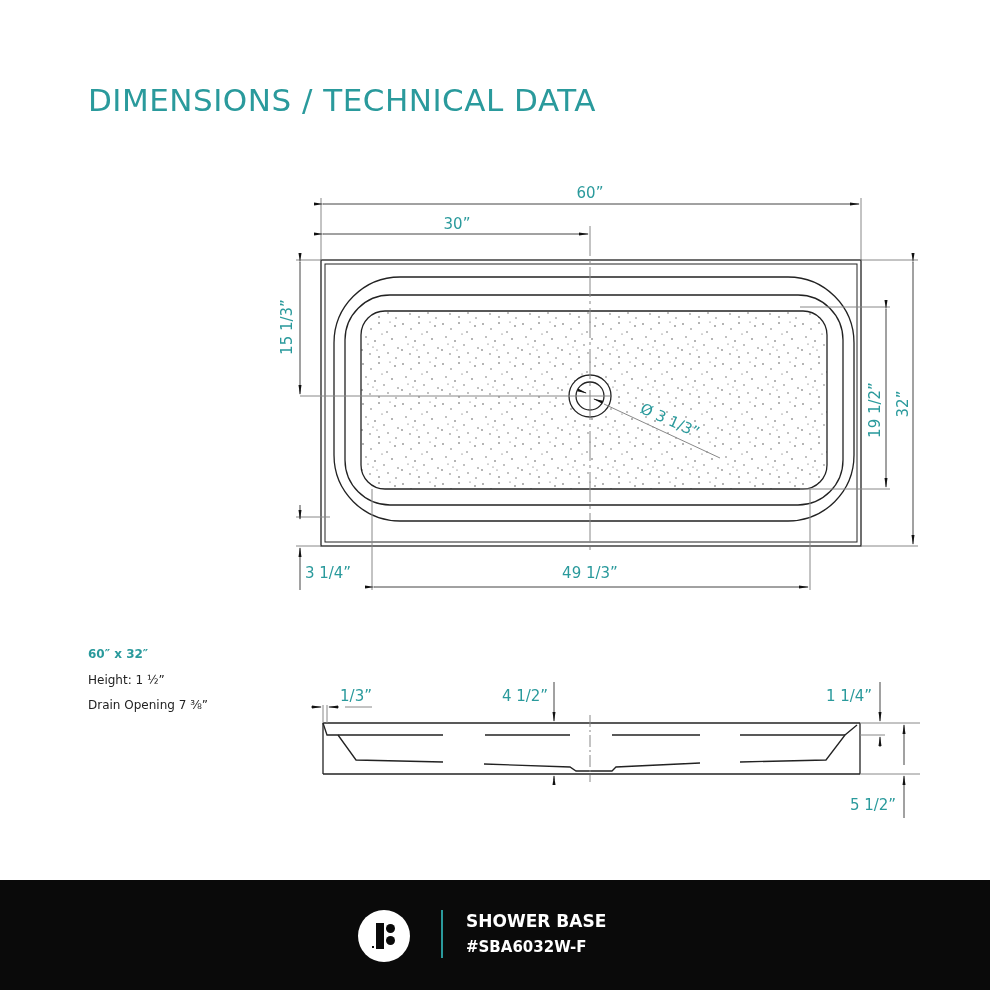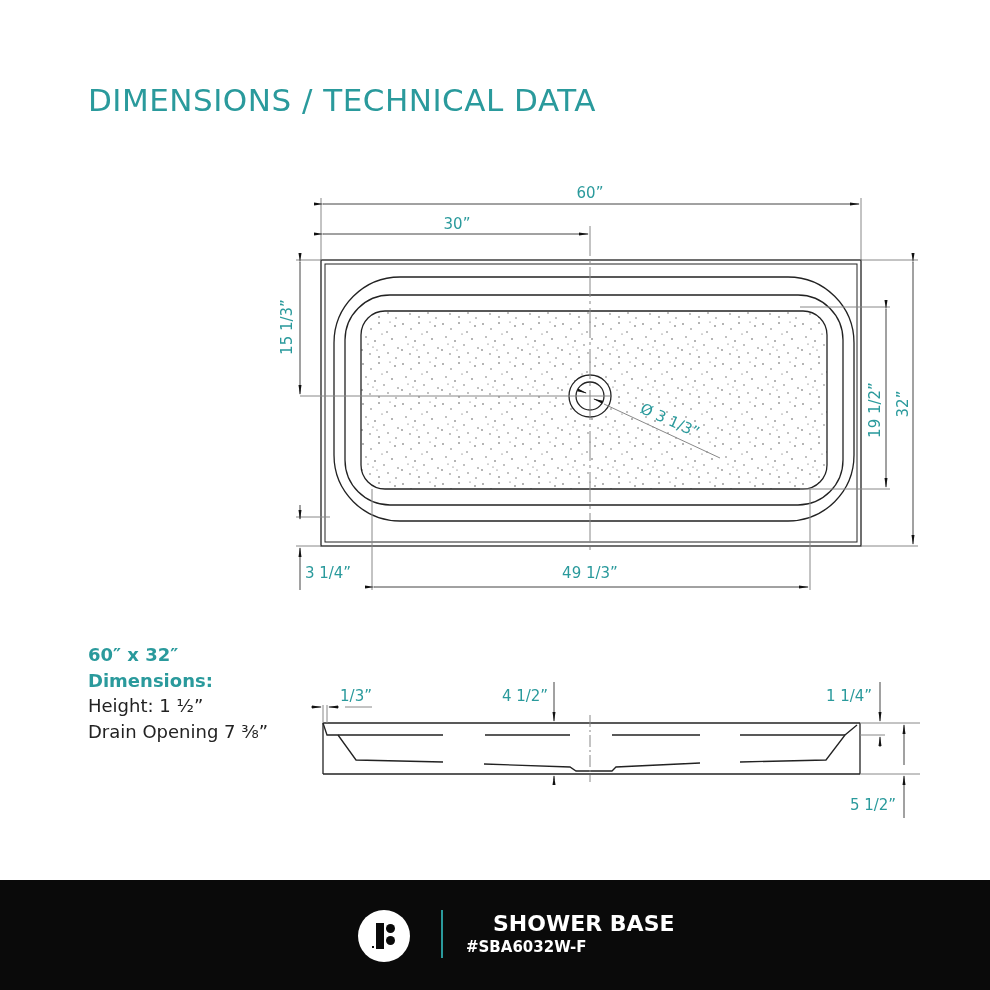--- a/index.html
+++ b/index.html
@@ -2,32 +2,32 @@
 <html><head>
 <meta charset="utf-8">
 <style>
   html, body { margin:0; padding:0; }
   body { width:990px; height:990px; background:#ffffff; position:relative; overflow:hidden;
          font-family:"Liberation Sans", sans-serif; }
   .title { position:absolute; left:88px; top:76px; font-size:31px; font-weight:400; letter-spacing:0.5px;
            color:#2a9a9c; font-family:"DejaVu Sans", sans-serif; white-space:nowrap;margin-top:6px; }
   svg.drawing { position:absolute; left:0; top:0; }
   .dimtxt { fill:#2a9a9c; font-family:"DejaVu Sans", sans-serif; font-size:15px; }
-  .specs { position:absolute; left:88px; top:642px; font-family:"DejaVu Sans", sans-serif; font-size:18px;
+  .specs { position:absolute; left:88px; top:642px; font-family:"DejaVu Sans", sans-serif; font-size:12px;
            line-height:25.5px; color:#222; }
   .specs .teal { color:#2a9a9c; font-weight:bold; }
   .footer { position:absolute; left:0; top:880px; width:990px; height:110px; background:#0a0a0a; }
   .logo { position:absolute; left:358px; top:910px; width:52px; height:52px; border-radius:50%; background:#fff; }
   .logo .bar { position:absolute; left:18px; top:13px; width:8px; height:26px; background:#0a0a0a; }
   .logo .dot1 { position:absolute; left:28px; top:14px; width:9px; height:9px; border-radius:50%; background:#0a0a0a; }
   .logo .dot2 { position:absolute; left:28px; top:26px; width:9px; height:9px; border-radius:50%; background:#0a0a0a; }
   .logo .mini { position:absolute; left:14px; top:36px; width:2px; height:2px; background:#0a0a0a; }
   .divider { position:absolute; left:441px; top:910px; width:2px; height:48px; background:#2a9a9c; }
-  .prod-name { position:absolute; left:466px; top:911px; color:#fff; font-size:22px; font-weight:bold;
-               font-family:"DejaVu Sans", sans-serif; letter-spacing:0px;margin-left:27px; }
+  .prod-name { position:absolute; left:466px; top:911px; color:#fff; font-size:17px; font-weight:bold;
+               font-family:"DejaVu Sans", sans-serif; letter-spacing:0px; }
   .prod-sku { position:absolute; left:466px; top:938px; color:#fff; font-size:15px; font-weight:bold;
               font-family:"DejaVu Sans", sans-serif;text-align:center; }
 </style>
 </head>
 <body>
 
 <div class="title">DIMENSIONS / TECHNICAL DATA</div>
 
 <svg class="drawing" width="990" height="880" viewBox="0 0 990 880">
   <defs>
@@ -144,21 +144,20 @@
     <line x1="904" y1="740" x2="904" y2="765"></line>
   </g>
   <text class="dimtxt" x="356" y="701" text-anchor="middle">1/3”</text>
   <text class="dimtxt" x="525" y="701" text-anchor="middle">4 1/2”</text>
   <text class="dimtxt" x="849" y="701" text-anchor="middle">1 1/4”</text>
   <text class="dimtxt" x="873" y="810" text-anchor="middle">5 1/2”</text>
 </svg>
 
 <div class="specs">
   <div class="teal">60″ x 32″</div>
-  <div class="teal">Dimensions:</div>
   <div>Height: 1 ½”</div>
   <div>Drain Opening 7 ⅜”</div>
 </div>
 
 <div class="footer"></div>
 <div class="logo">
   <div class="bar"></div>
     <div class="dot1"></div>
     <div class="dot2"></div>
     <div class="mini"></div>

